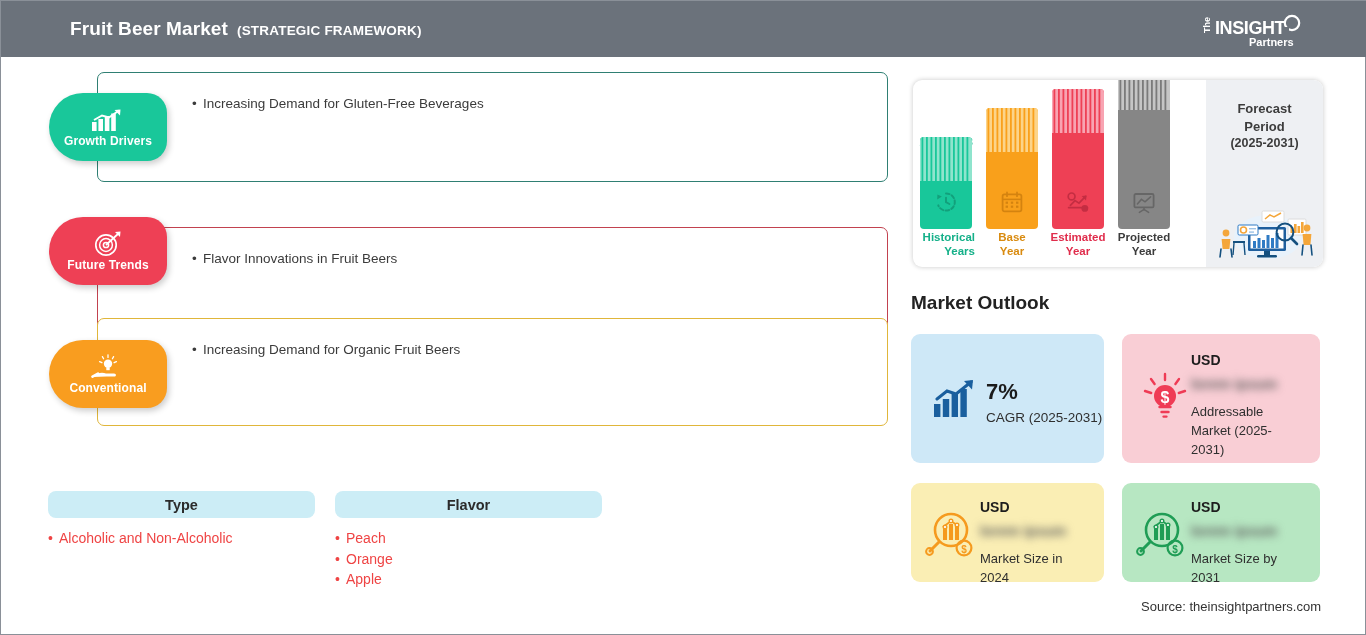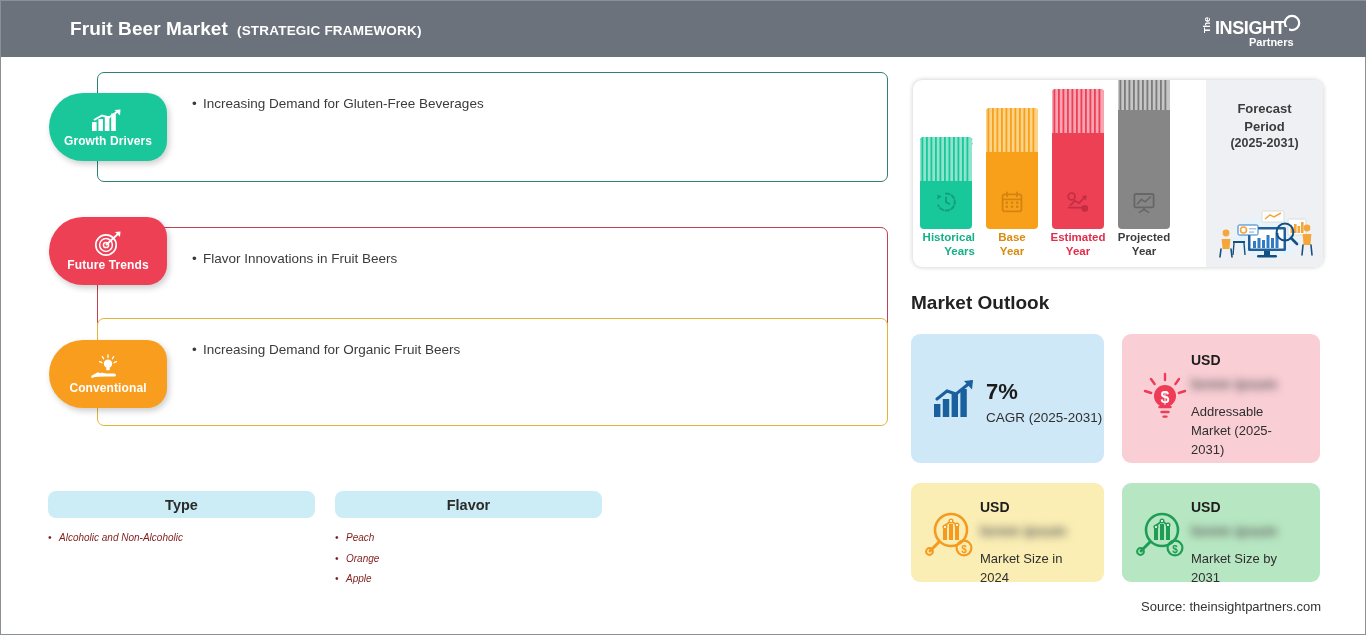--- a/index.html
+++ b/index.html
@@ -63,21 +63,21 @@
   }
   .seg-title-bar span { color: #ffffff; font-size: 15px; font-weight: bold; }
 
   .seg-col { position: absolute; }
   .seg-head {
     height: 27px; background: #ccedf6; border-radius: 8px;
     display: flex; align-items: center; justify-content: center;
   }
   .seg-head span { font-size: 14.5px; font-weight: bold; color: #2b2b2b; }
   .seg-items { margin-top: 10px; }
-  .seg-item { font-size: 10px; color: #7f1d1d; line-height: 20.5px; white-space: nowrap; font-style: italic; }
+  .seg-item { font-size: 14px; color: #ef4444; line-height: 20.5px; white-space: nowrap; }
 
   
   .right-panel { position: absolute; left: 905px; top: 56px; width: 461px; height: 579px; }
 
   .forecast-card {
     position: absolute; left: 7px; top: 23px; width: 410px; height: 187px;
     background: #ffffff; border-radius: 9px;
     box-shadow: 0 0 5px rgba(0,0,0,0.22);
     overflow: hidden;
   }

